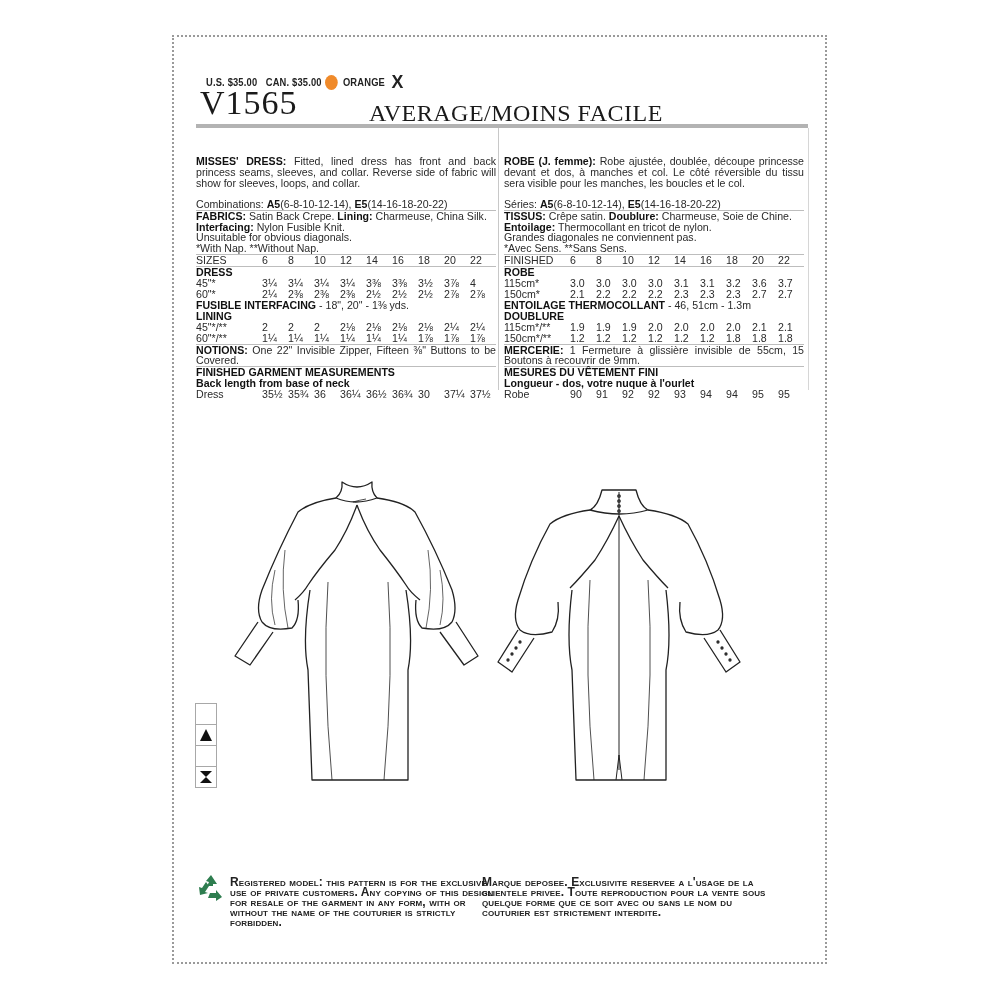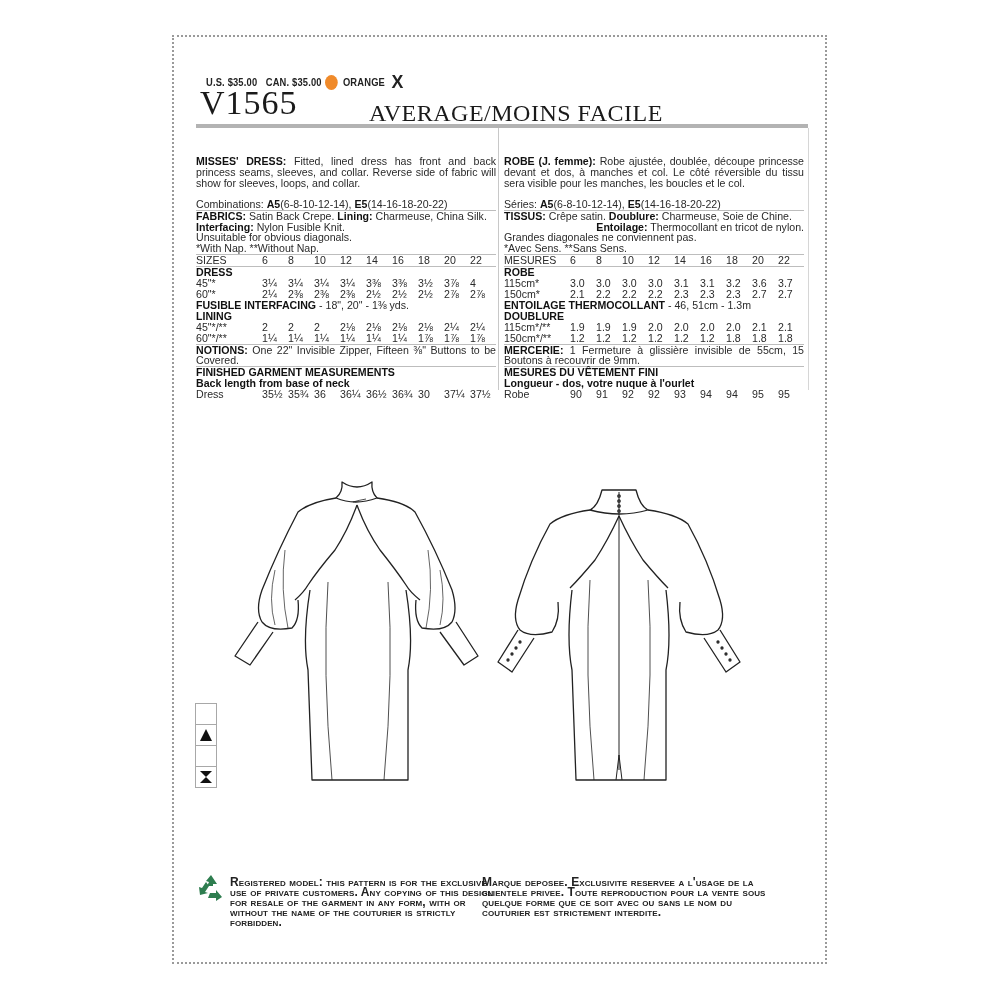--- a/index.html
+++ b/index.html
@@ -154,27 +154,27 @@
     </tr>
   </tbody>
     </table>
 </div>
 
 <div class="col fr">
   <p><b>ROBE (J. femme):</b><span> Robe ajustée, doublée, découpe princesse devant et dos, à manches et col. Le côté réversible du tissu sera visible pour les manches, les boucles et le col.</span></p>
   <div class="gap"></div>
   <p class="rule"><span>Séries: </span><b>A5</b><span>(6-8-10-12-14), </span><b>E5</b><span>(14-16-18-20-22)</span></p>
   <p><b>TISSUS:</b><span> Crêpe satin. </span><b>Doublure:</b><span> Charmeuse, Soie de Chine.</span></p>
-  <p style="text-align:right"><b>Entoilage:</b><span> Thermocollant en tricot de nylon.</span></p>
+  <p style="text-align:left"><b>Entoilage:</b><span> Thermocollant en tricot de nylon.</span></p>
   <p style="text-align:left">Grandes diagonales ne conviennent pas.</p>
   <p class="rule" style="text-align:left">*Avec Sens. **Sans Sens.</p>
   <table class="sz">
     <tbody>
         <tr class="rule">
-      <td class="lbl">MESURES</td>
+      <td class="lbl">FINISHED</td>
       <td class="v">6</td>
           <td class="v">8</td>
           <td class="v">10</td>
           <td class="v">12</td>
           <td class="v">14</td>
           <td class="v">16</td>
           <td class="v">18</td>
           <td class="v">20</td>
           <td class="v">22</td>
     </tr>

